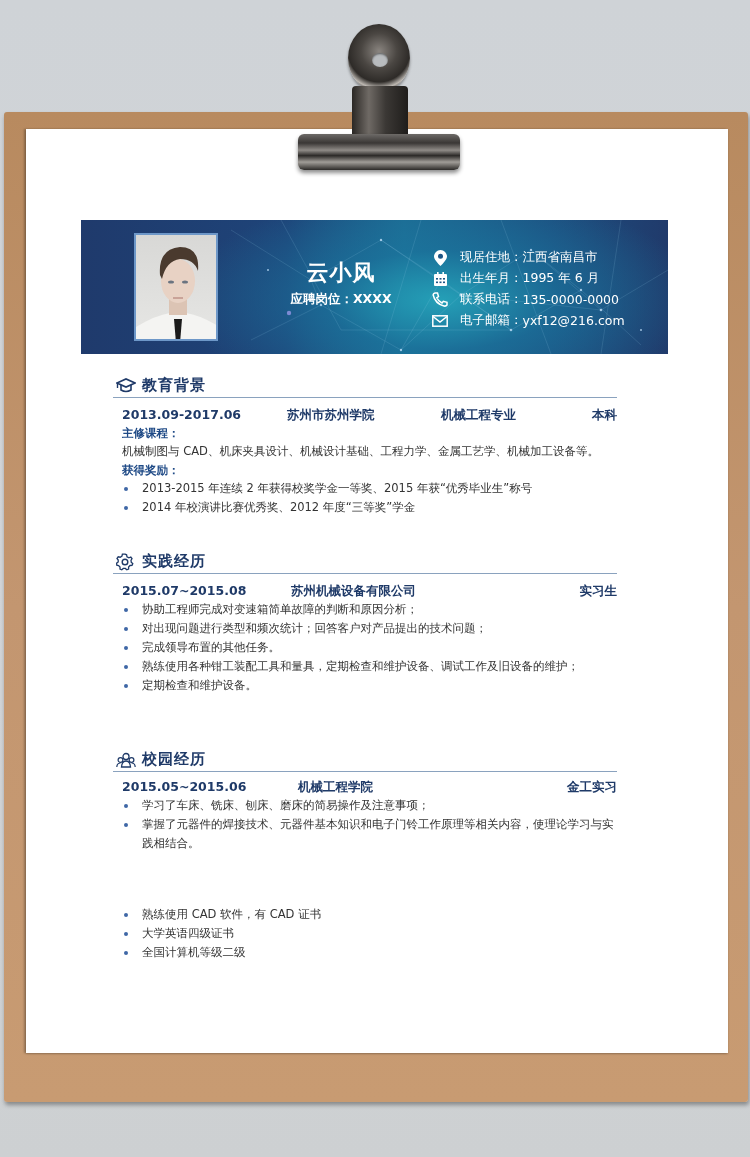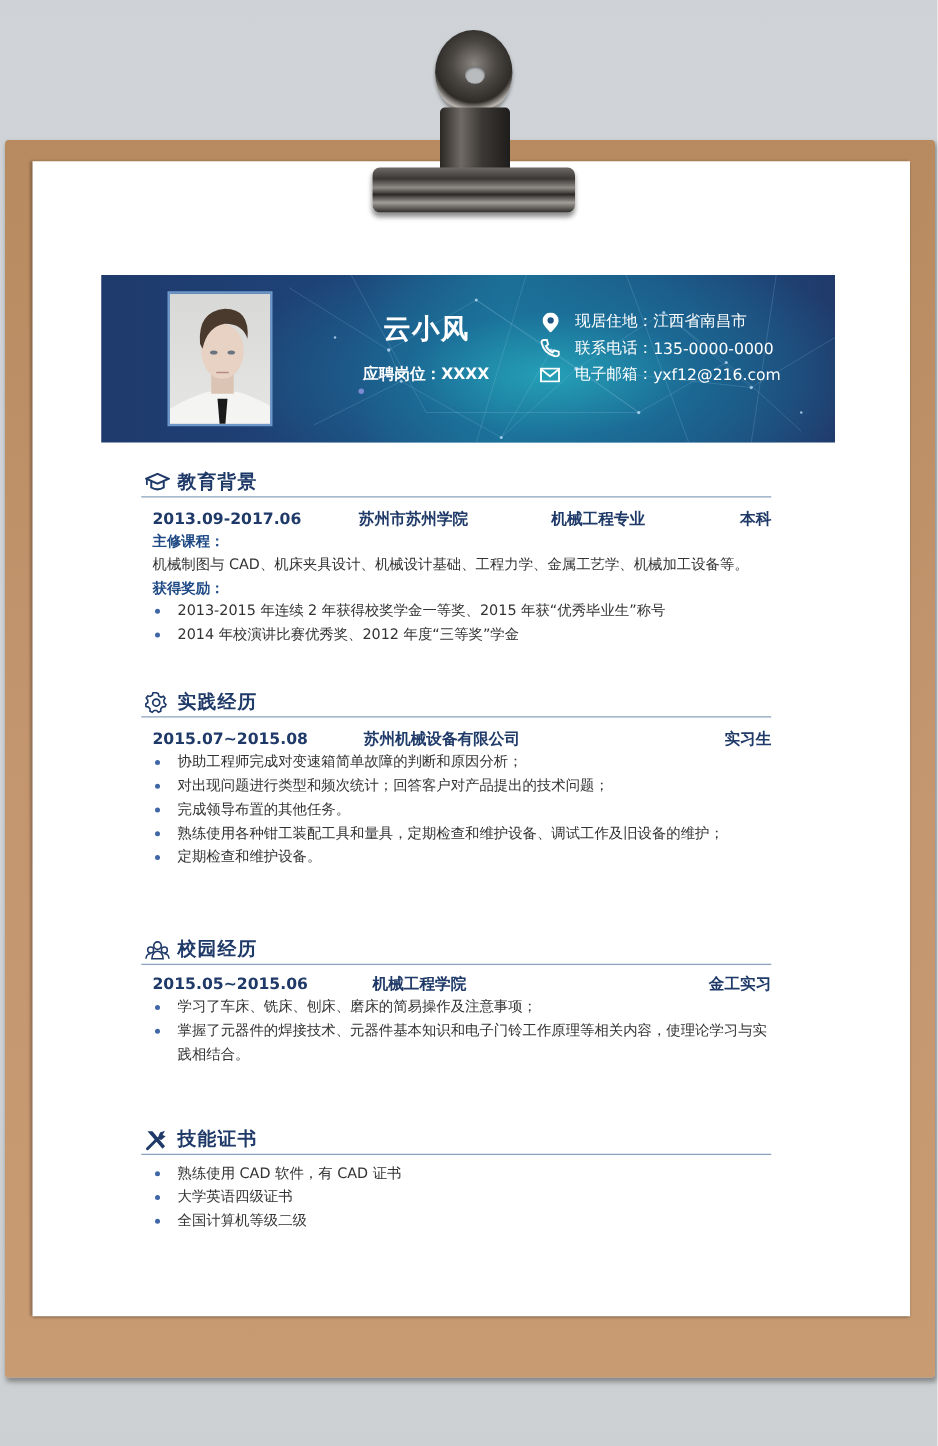--- a/index.html
+++ b/index.html
@@ -52,21 +52,21 @@
     overflow: hidden;
   }
   .banner svg.net { position: absolute; left: 0; top: 0; }
   .photo {
     position: absolute; left: 53px; top: 13px; width: 84px; height: 108px;
     border: 2px solid #6d97c8;
     background: linear-gradient(180deg, #d8d8d6 0%, #e6e6e4 100%);
     overflow: hidden;
   }
   .name {
-    position: absolute; left: 190px; top: 28px; width: 140px; text-align: center;
+    position: absolute; left: 190px; top: 38px; width: 140px; text-align: center;
     color: #ffffff; font-size: 22px; font-weight: bold; letter-spacing: 1px;
   }
   .position-line {
     position: absolute; left: 190px; top: 71px; width: 140px; text-align: center;
     color: #ffffff; font-size: 12.5px; font-weight: bold;
   }
   .contact { position: absolute; left: 350px; top: 27px; }
   .contact-row { display: flex; align-items: center; height: 21px; color: #ffffff; font-size: 12.5px; }
   .contact-row .ci { width: 18px; height: 16px; margin-right: 11px; display: flex; align-items: center; justify-content: center; }
 
@@ -144,20 +144,39 @@
         <svg width="13" height="16" viewBox="0 0 13 16">
             <path d="M6.5 0 A6.5 6.5 0 0 1 13 6.5 C13 10 6.5 16 6.5 16 C6.5 16 0 10 0 6.5 A6.5 6.5 0 0 1 6.5 0 Z" fill="#fff"></path>
             <circle cx="6.5" cy="6.3" r="2.5" fill="#1e5585"></circle>
           </svg>
       </span>
       <span>现居住地：</span>
       <span>江西省南昌市</span>
     </div>
     <div class="contact-row">
       <span class="ci">
+        <svg width="13" height="14" viewBox="0 0 13 14">
+            <rect x="0" y="2" width="13" height="12" rx="1" fill="#fff"></rect>
+            <rect x="3" y="0" width="1.6" height="3" fill="#fff"></rect>
+            <rect x="8.4" y="0" width="1.6" height="3" fill="#fff"></rect>
+            <g fill="#1e5585">
+              <rect x="2" y="6" width="2" height="1.6"></rect>
+              <rect x="5.5" y="6" width="2" height="1.6"></rect>
+              <rect x="9" y="6" width="2" height="1.6"></rect>
+              <rect x="2" y="9.5" width="2" height="1.6"></rect>
+              <rect x="5.5" y="9.5" width="2" height="1.6"></rect>
+              <rect x="9" y="9.5" width="2" height="1.6"></rect>
+            </g>
+          </svg>
+      </span>
+      <span>出生年月：</span>
+      <span>1995 年 6 月</span>
+    </div>
+    <div class="contact-row">
+      <span class="ci">
         <svg width="16" height="15" viewBox="0 0 16 15">
             <path d="M3 1 L5.5 1 L6.5 4.5 L4.8 5.8 Q6.5 9.5 10 11 L11.3 9.3 L15 10.3 L15 13 Q14 14.5 12 14 Q3 11.5 1.2 3 Q1 1.5 3 1 Z" fill="none" stroke="#fff" stroke-width="1.5"></path>
           </svg>
       </span>
       <span>联系电话：</span>
       <span>135-0000-0000</span>
     </div>
     <div class="contact-row">
       <span class="ci">
         <svg width="16" height="12" viewBox="0 0 16 12">
@@ -241,28 +260,18 @@
     <span style="left:176px;">机械工程学院</span>
     <span style="right:0;">金工实习</span>
   </div>
   <ul class="bul">
     <li>学习了车床、铣床、刨床、磨床的简易操作及注意事项；</li>
     <li>掌握了元器件的焊接技术、元器件基本知识和电子门铃工作原理等相关内容，使理论学习与实践相结合。</li>
   </ul>
 </div>
 
 <div class="section" style="top:900px;">
-  <div class="sec-head">
-    <span class="si">
-      <svg width="18" height="18" viewBox="0 0 18 18">
-          <path d="M2 16 L10 8" stroke="#1f3a68" stroke-width="2.4" stroke-linecap="round"></path>
-          <path d="M10 8 L12 3 L16 1.5 L14 5 L16.5 6 L13 9 Z" fill="#1f3a68"></path>
-          <path d="M2 2 L6 2 L16 14 L14 16 Z" fill="#1f3a68"></path>
-        </svg>
-    </span>
-    <span class="st">技能证书</span>
-  </div>
   <ul class="bul" style="margin-top:5px;">
     <li>熟练使用 CAD 软件，有 CAD 证书</li>
     <li>大学英语四级证书</li>
     <li>全国计算机等级二级</li>
   </ul>
 </div>
 
 </body></html>

